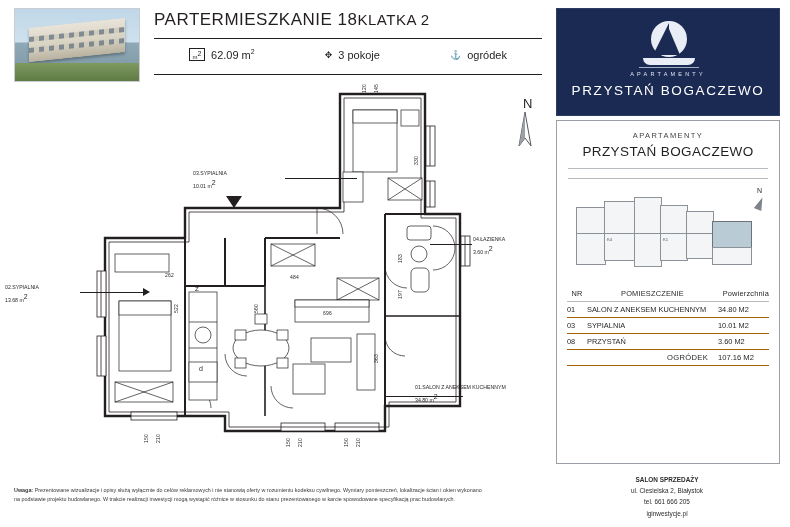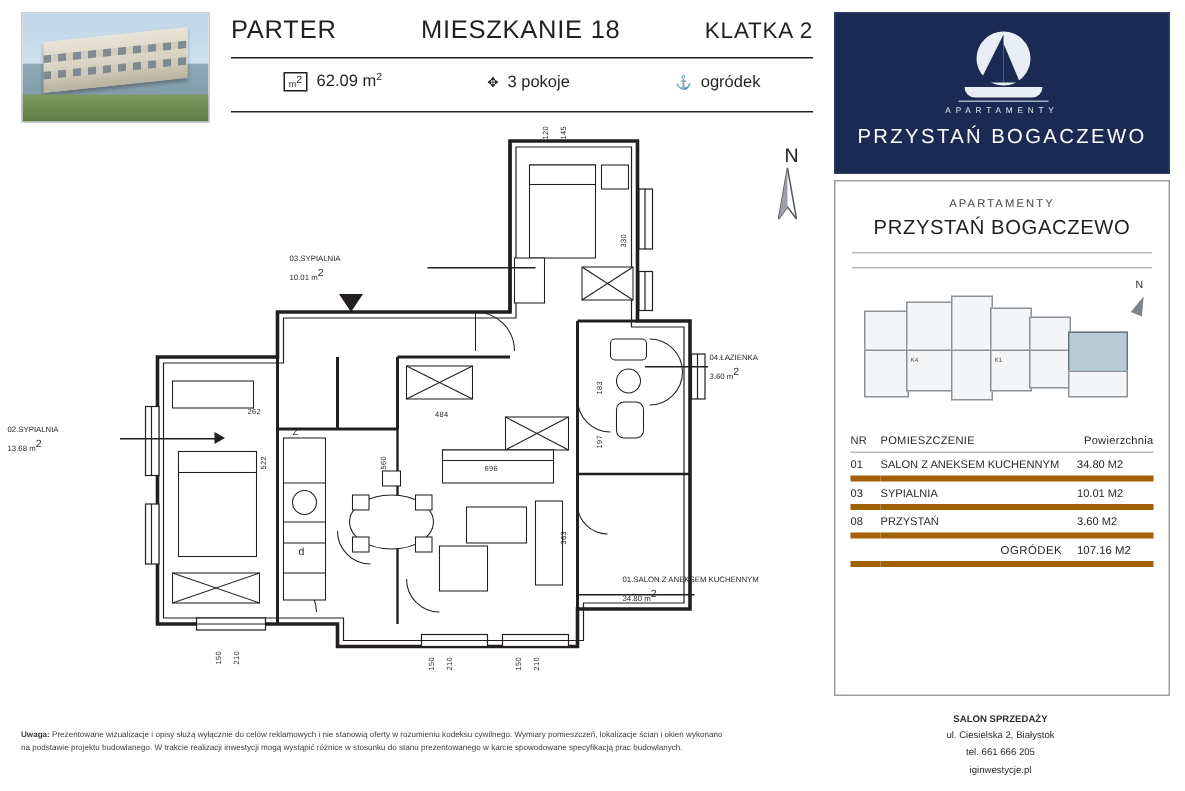--- a/index.html
+++ b/index.html
@@ -63,21 +63,21 @@
   }
 
   .hdr-titlebox {
     position: absolute;
     left: 148px; top: 8px;
     width: 400px; height: 72px;
   }
   .hdr-row1 {
     display: flex;
     align-items: baseline;
-    justify-content: space-between;
+    justify-content: flex-start;
     padding: 2px 6px 0 6px;
   }
   .hdr-row1 .t1 { font-size: 17px; letter-spacing: .5px; }
   .hdr-row1 .t2 { font-size: 17px; letter-spacing: .5px; }
   .hdr-row1 .t3 { font-size: 15px; letter-spacing: .5px; }
   .hdr-rule {
     position: absolute;
     left: 6px; top: 30px;
     width: 388px; height: 1px;
     background: #231f20;
@@ -266,30 +266,30 @@
   .kp-txt { position: absolute; font-size: 4.2px; color: #555; }
 
   table.rooms {
     width: 202px;
     margin: 6px auto 0 auto;
     border-collapse: collapse;
     font-size: 7.4px;
   }
   table.rooms th {
     font-weight: normal;
-    text-align: left;
+    text-align: center;
     padding: 2px 0 3px 0;
     border-bottom: 1px solid #b7bcc1;
     letter-spacing: .2px;
   }
   table.rooms th.nr { width: 20px; }
   table.rooms th.pw { text-align: right; }
   table.rooms td {
     padding: 3px 0;
-    border-bottom: 4px solid #a16207;
+    border-bottom: 1px solid #a16207;
   }
   table.rooms td.pw { white-space: nowrap; }
   .sum-row td {
     border-bottom: none;
     padding-top: 8px;
     font-size: 7.6px;
   }
   .sum-row td.lbl { text-align: right; padding-right: 10px; letter-spacing: .3px; }
 
   .sales {

